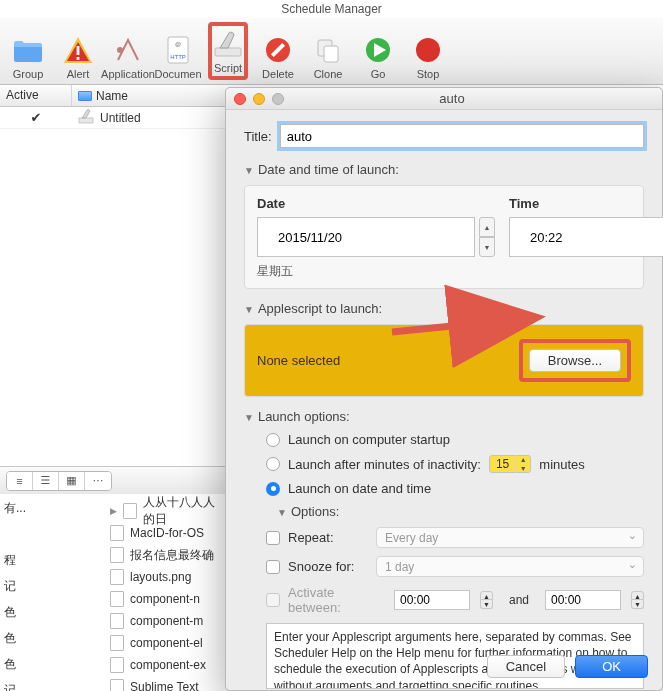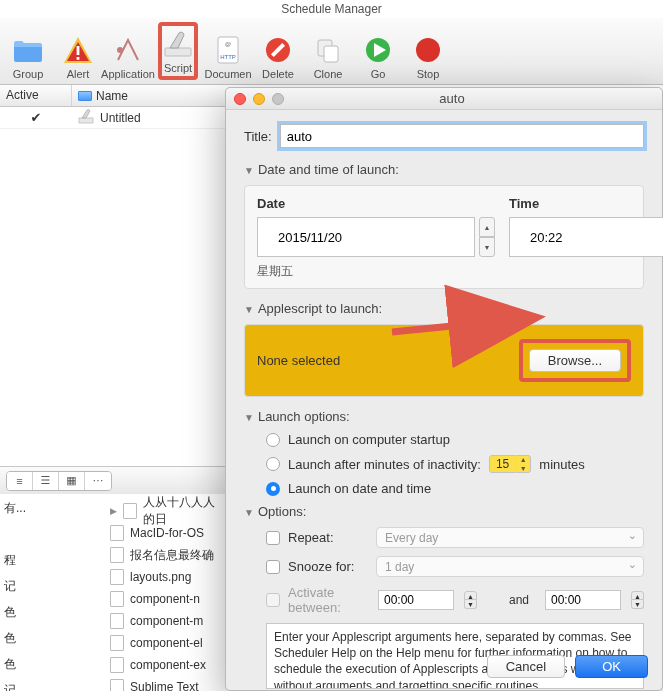--- a/index.html
+++ b/index.html
@@ -81,21 +81,21 @@
 .num-pill .val { padding:0 6px; font-size:12px; }
 .num-pill .st { display:flex; flex-direction:column; border-left:1px solid #d4d4d4; }
 .num-pill .st div { height:9px; width:14px; font-size:7px; text-align:center; line-height:9px; color:#555; }
 
 .checkbox { width:14px; height:14px; border:1px solid #a7a7a7; border-radius:3px; background:#fff; flex:none; }
 .checkbox.disabled { border-color:#c8c8c8; background:#f4f4f4; }
 .dropdown { flex:1; background:#fafafa; border:1px solid #d5d5d5; border-radius:4px; height:21px; display:flex; align-items:center; padding:0 22px 0 8px; font-size:12px; color:#9b9b9b; position:relative; }
 .dropdown::after { content:'⌄'; position:absolute; right:6px; top:1px; font-size:11px; color:#9b9b9b; }
 .dropdown.grey { color:#9b9b9b; }
 .time-input { width:76px; height:20px; border:1px solid #c7c7c7; background:#fff; padding:1px 5px; font-size:12px; }
-.and { font-size:12px; color:#333; padding:0 8px;margin-left:16px; }
+.and { font-size:12px; color:#333; padding:0 8px; }
 
 .argbox { width:100%; height:66px; border:1px solid #c7c7c7; background:#fff; padding:5px 7px; font-size:12px; color:#333; line-height:1.35; resize:none; font-family:inherit; }
 
 .dlg-footer { position:absolute; right:14px; bottom:12px; display:flex; gap:10px; }
 .mac-btn.primary { background: linear-gradient(#5aa0f7,#1a73f1); color:#fff; border:1px solid #0f64e2; padding:3px 26px; }
 
 
 .arrow { position:absolute; left:392px; top:310px; z-index:5; }
 .arrow svg { overflow:visible; }
 .icon svg { width:100%; height:100%; }
@@ -128,38 +128,38 @@
     </div>
     <div class="tb-btn">
       <div class="icon">
           <svg viewBox="0 0 32 32">
             <path fill="none" stroke="#c27e7a" stroke-width="2" d="M6 26 16 6l10 20"></path>
             <circle cx="8" cy="16" r="3" fill="#c27e7a"></circle>
           </svg>
         </div>
       <span class="lbl">Application</span>
     </div>
-    <div class="tb-btn script-highlight">
-      <div class="icon">
-          <svg viewBox="0 0 32 32">
-            <rect x="3" y="20" width="26" height="8" rx="1" fill="#e7e7e7" stroke="#bdbdbd"></rect>
-            <path d="M8 20 17 5a3 3 0 0 1 5 2l-6 13z" fill="#d6d6d6" stroke="#9f9f9f"></path>
-          </svg>
-        </div>
-      <span class="lbl">Script</span>
-    </div>
     <div class="tb-btn">
       <div class="icon">
           <svg viewBox="0 0 32 32">
             <rect x="6" y="3" width="20" height="26" rx="2" fill="#fff" stroke="#bcbcbc"></rect>
             <text x="16" y="12" text-anchor="middle" font-size="6" fill="#6e6e6e">@</text>
             <text x="16" y="25" text-anchor="middle" font-size="6" fill="#3a72c8">HTTP</text>
           </svg>
         </div>
       <span class="lbl">Documen</span>
+    </div>
+    <div class="tb-btn script-highlight">
+      <div class="icon">
+          <svg viewBox="0 0 32 32">
+            <rect x="3" y="20" width="26" height="8" rx="1" fill="#e7e7e7" stroke="#bdbdbd"></rect>
+            <path d="M8 20 17 5a3 3 0 0 1 5 2l-6 13z" fill="#d6d6d6" stroke="#9f9f9f"></path>
+          </svg>
+        </div>
+      <span class="lbl">Script</span>
     </div>
     <div class="tb-btn">
       <div class="icon">
           <svg viewBox="0 0 32 32">
             <circle cx="16" cy="16" r="12" fill="#e34234"></circle>
             <rect x="8" y="14" width="16" height="4" fill="#fff" transform="rotate(-45 16 16)"></rect>
           </svg>
         </div>
       <span class="lbl">Delete</span>
     </div>
@@ -337,21 +337,21 @@
             </span>
           </span>
         <span>minutes</span>
       </div>
       <div class="radio-row">
         <span class="radio blue-checked"></span>
         <span>Launch on date and time</span>
       </div>
     </div>
 
-    <div class="group-label" style="margin-top:6px;"><span class="tri-disc">▼</span><span>Options:</span></div>
+    <div class="group-label" style="margin-top:6px;margin-left:33px;"><span class="tri-disc">▼</span><span>Options:</span></div>
     <div class="opts">
       <div class="check-row">
         <span class="checkbox"></span>
         <span style="width:80px">Repeat:</span>
         <div class="dropdown grey">
             <span>Every day</span>
           </div>
       </div>
       <div class="check-row">
         <span class="checkbox"></span>

